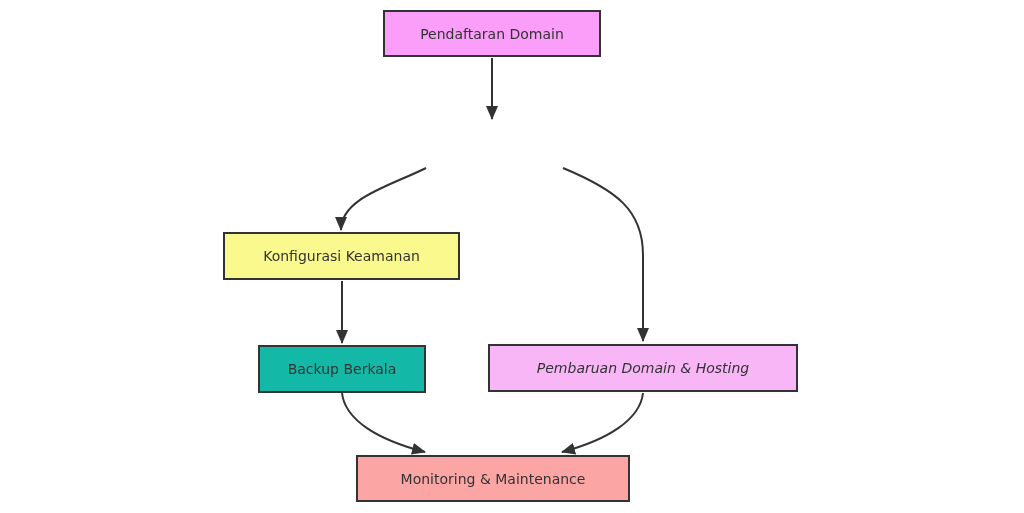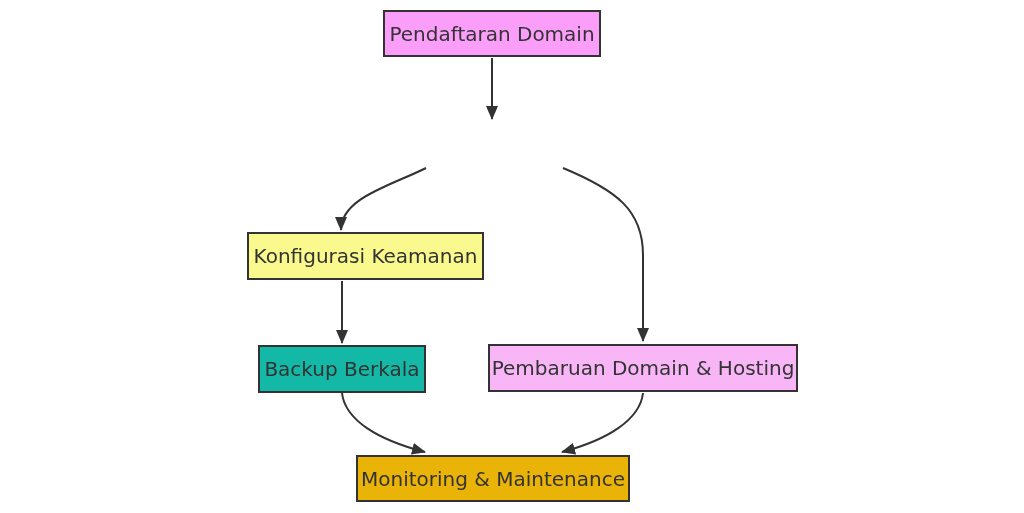--- a/index.html
+++ b/index.html
@@ -29,30 +29,30 @@
     stroke-width: 2px;
   }
   .node {
     position: absolute;
     box-sizing: border-box;
     border: 2px solid #333333;
     color: #333333;
     display: flex;
     align-items: center;
     justify-content: center;
-    font-size: 20px;
+    font-size: 14px;
     line-height: 1;
     white-space: nowrap;
     text-align: center;
   }
   .node-pendaftaran { left: 383px; top: 10px;  width: 218px; height: 47px; }
   .node-setup       { left: 416px; top: 121px; width: 154px; height: 46px; }
   .node-konfigurasi { left: 223px; top: 232px; width: 237px; height: 48px; }
   .node-backup      { left: 258px; top: 345px; width: 168px; height: 48px; }
-  .node-pembaruan   { left: 488px; top: 344px; width: 310px; height: 48px; }
+  .node-pembaruan   { left: 488px; top: 344px; width: 310px; height: 48px; font-style: italic; }
   .node-monitoring  { left: 356px; top: 455px; width: 274px; height: 47px; }
 </style>
 </head>
 <body>
 
 <div class="canvas">
 
   <svg class="edges-layer" width="1024" height="513" viewBox="0 0 1024 513" xmlns="http://www.w3.org/2000/svg">
     <defs>
       <marker id="arrowhead" viewBox="0 0 14 12" markerWidth="14" markerHeight="12" refX="13" refY="6" orient="auto" markerUnits="userSpaceOnUse">
@@ -65,29 +65,29 @@
     <path class="edge" d="M342,281 L342,343" marker-end="url(#arrowhead)"></path>
     <path class="edge" d="M342,393 C345,420 378,440 425,452" marker-end="url(#arrowhead)"></path>
     <path class="edge" d="M643,393 C640,420 607,440 562,452" marker-end="url(#arrowhead)"></path>
   </svg>
 
   <div class="node node-pendaftaran" style="background-color: rgb(251, 158, 250);">
     <span>Pendaftaran Domain</span>
   </div>
 
 
-  <div class="node node-konfigurasi" style="background-color: rgb(249, 249, 141); margin-left: 24px;">
+  <div class="node node-konfigurasi" style="background-color: rgb(249, 249, 141);">
     <span>Konfigurasi Keamanan</span>
   </div>
 
   <div class="node node-backup" style="background-color: #14b8a6;">
     <span>Backup Berkala</span>
   </div>
 
   <div class="node node-pembaruan" style="background-color: rgb(248, 182, 247);">
     <span>Pembaruan Domain &amp; Hosting</span>
   </div>
 
-  <div class="node node-monitoring" style="background-color: #eab308;">
+  <div class="node node-monitoring" style="background-color: #fca5a5;">
     <span>Monitoring &amp; Maintenance</span>
   </div>
 
 </div>
 
 </body></html>

